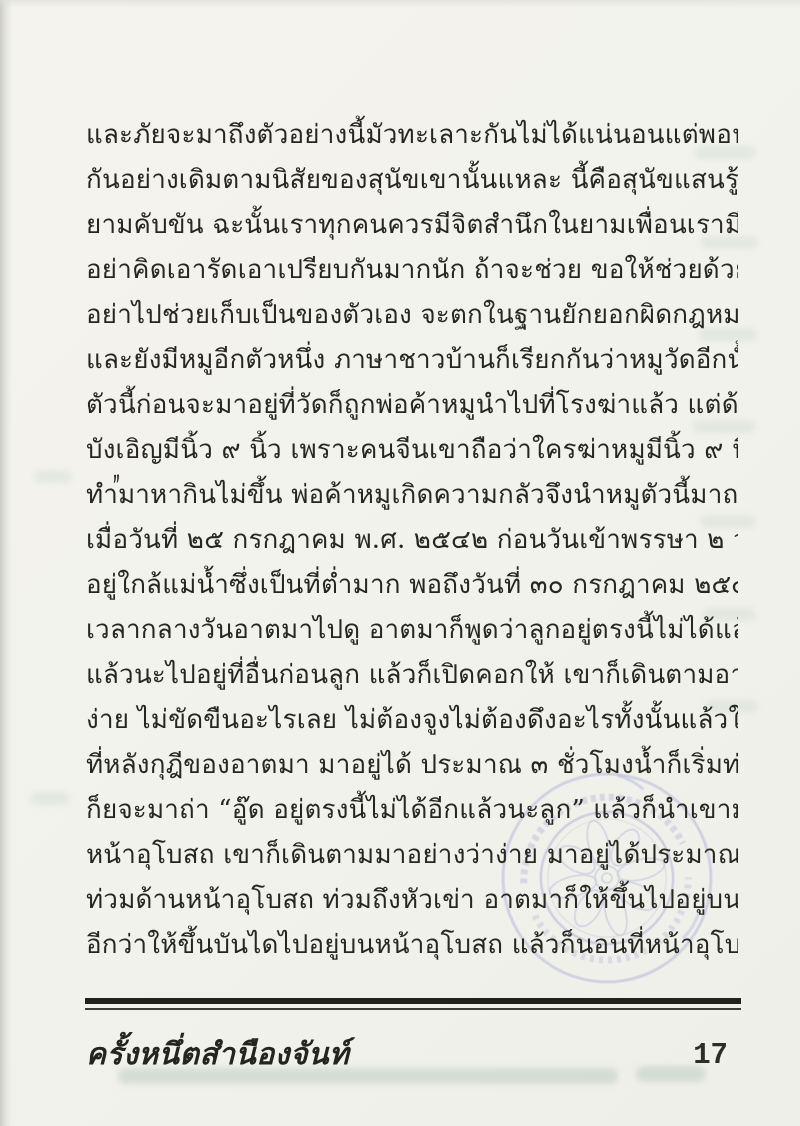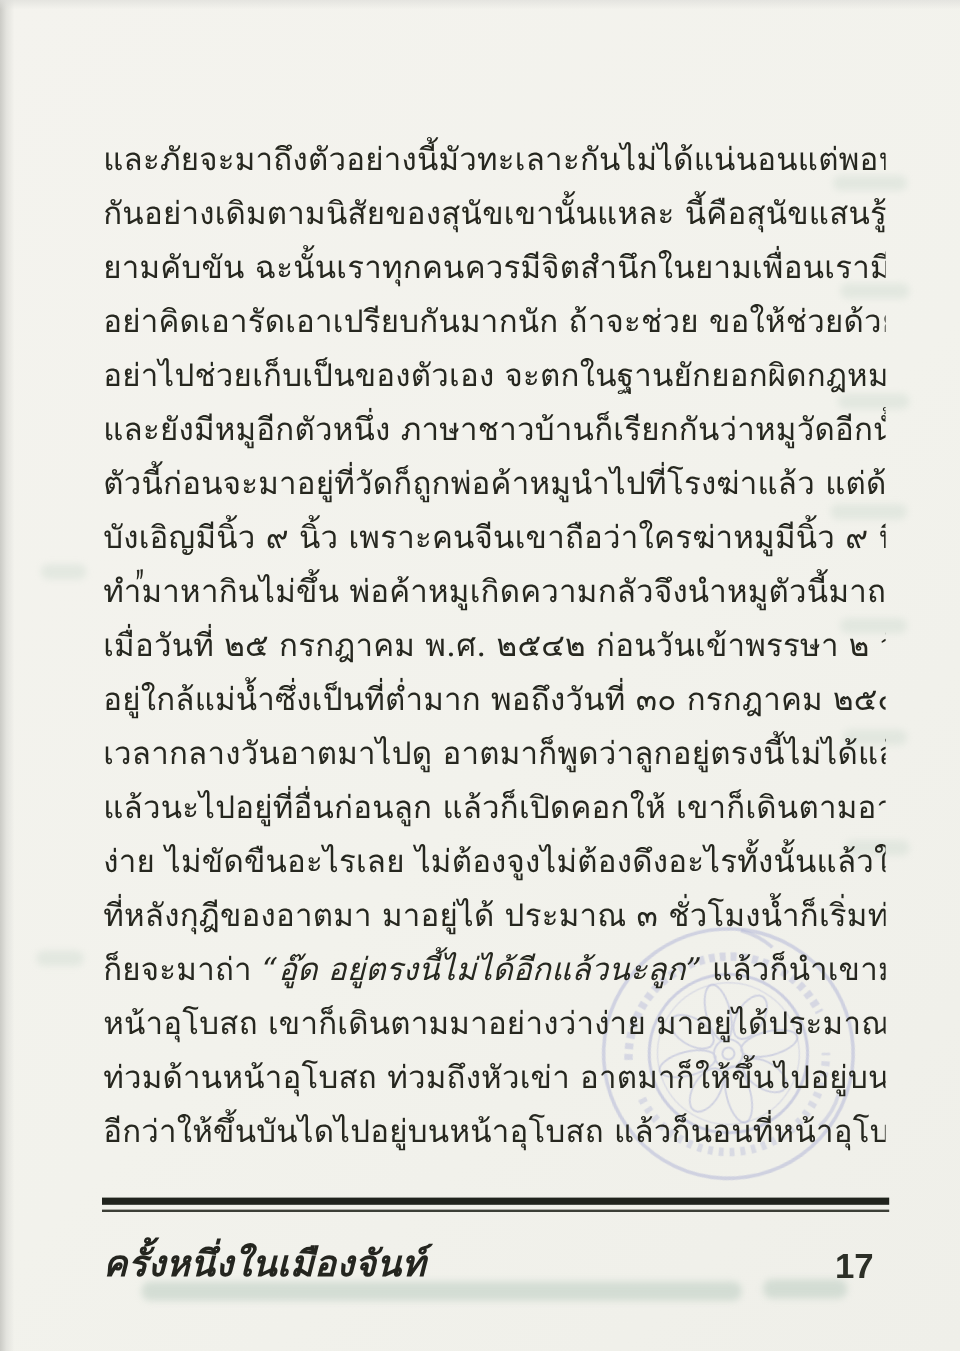--- a/index.html
+++ b/index.html
@@ -37,21 +37,21 @@
   .line {
     height: 45px;
     line-height: 45px;
     font-size: 26px;
     letter-spacing: 0.2px;
     text-align: justify;
     text-align-last: justify;
     overflow: hidden;
     white-space: nowrap;
   }
-  .line .quote { font-style: italic; }
+  .line .quote { }
 
   
   .artifact {
     position: absolute; left: 23px; top: 360px;
     font-size: 15px; font-weight: bold; color: #26271f;
     transform: rotate(-8deg);
     line-height: 1;
   }
 
   
@@ -88,21 +88,21 @@
   .footer-title {
     position: absolute; left: 86px; top: 1030px;
     font-size: 30px; font-weight: bold; font-style: italic;
     color: #24251f; letter-spacing: 0.5px;
     line-height: 48px;
   }
   .page-number {
     position: absolute; right: 72px; top: 1034px;
     font-size: 29px; font-weight: 600;
     color: #2c2f27;
-    font-family: Liberation Sans, sans-serif;
+    font-family: Liberation Mono, monospace;
     line-height: 44px;
   }
 </style>
 </head>
 <body>
 
 <div class="page">
 
   <div class="edge-left"></div>
   <div class="edge-top"></div>
@@ -167,16 +167,16 @@
     <div class="line">หน้าอุโบสถ เขาก็เดินตามมาอย่างว่าง่าย มาอยู่ได้ประมาณ ๕ ชั่วโมง น้ำก็</div>
     <div class="line">ท่วมด้านหน้าอุโบสถ ท่วมถึงหัวเข่า อาตมาก็ให้ขึ้นไปอยู่บนอุโบสถ บอกเขา</div>
     <div class="line">อีกว่าให้ขึ้นบันไดไปอยู่บนหน้าอุโบสถ แล้วก็นอนที่หน้าอุโบสถ ในวันที่ ๓๑</div>
 
     <span class="artifact">〃</span>
   </main>
 
   <div class="footer-rule-thick"></div>
   <div class="footer-rule-thin"></div>
 
-  <div class="footer-title">ครั้งหนึ่งในเมืองจันท์</div>
+  <div class="footer-title">ครั้งหนึ่ตสำนืองจันท์</div>
   <div class="page-number">17</div>
 
 </div>
 
 </body></html>

